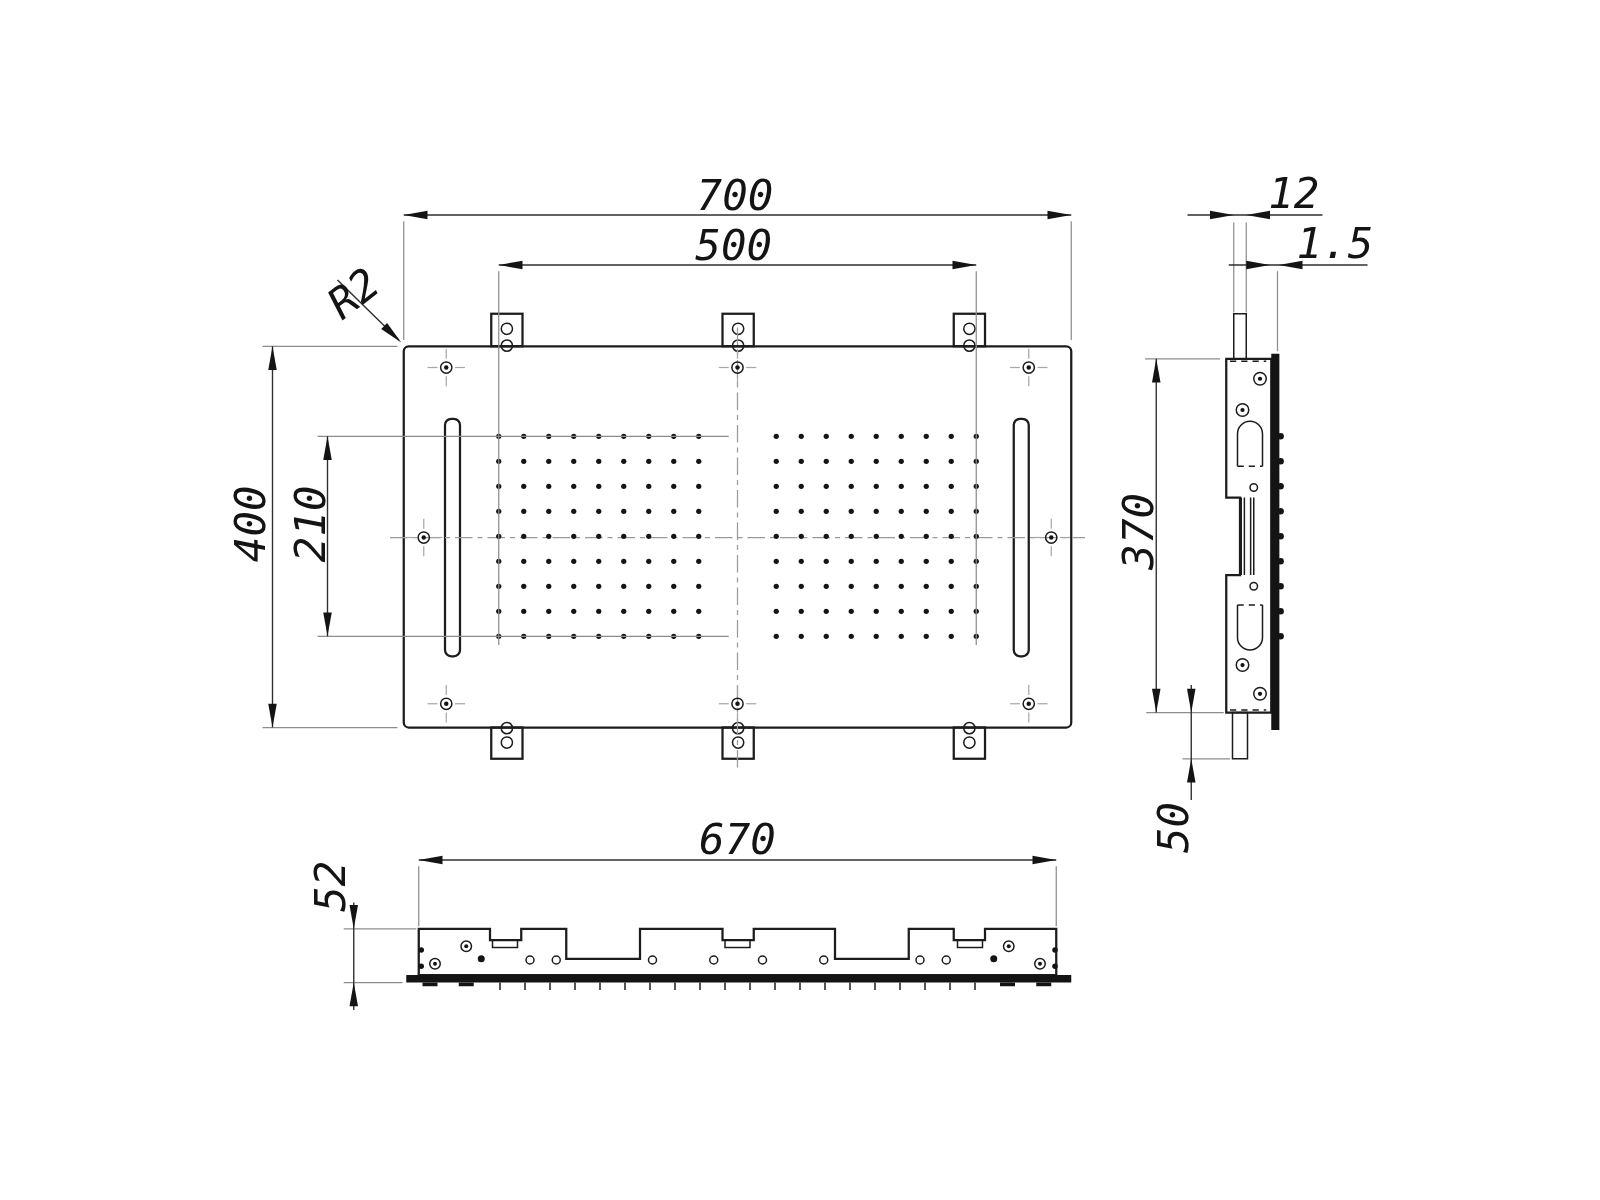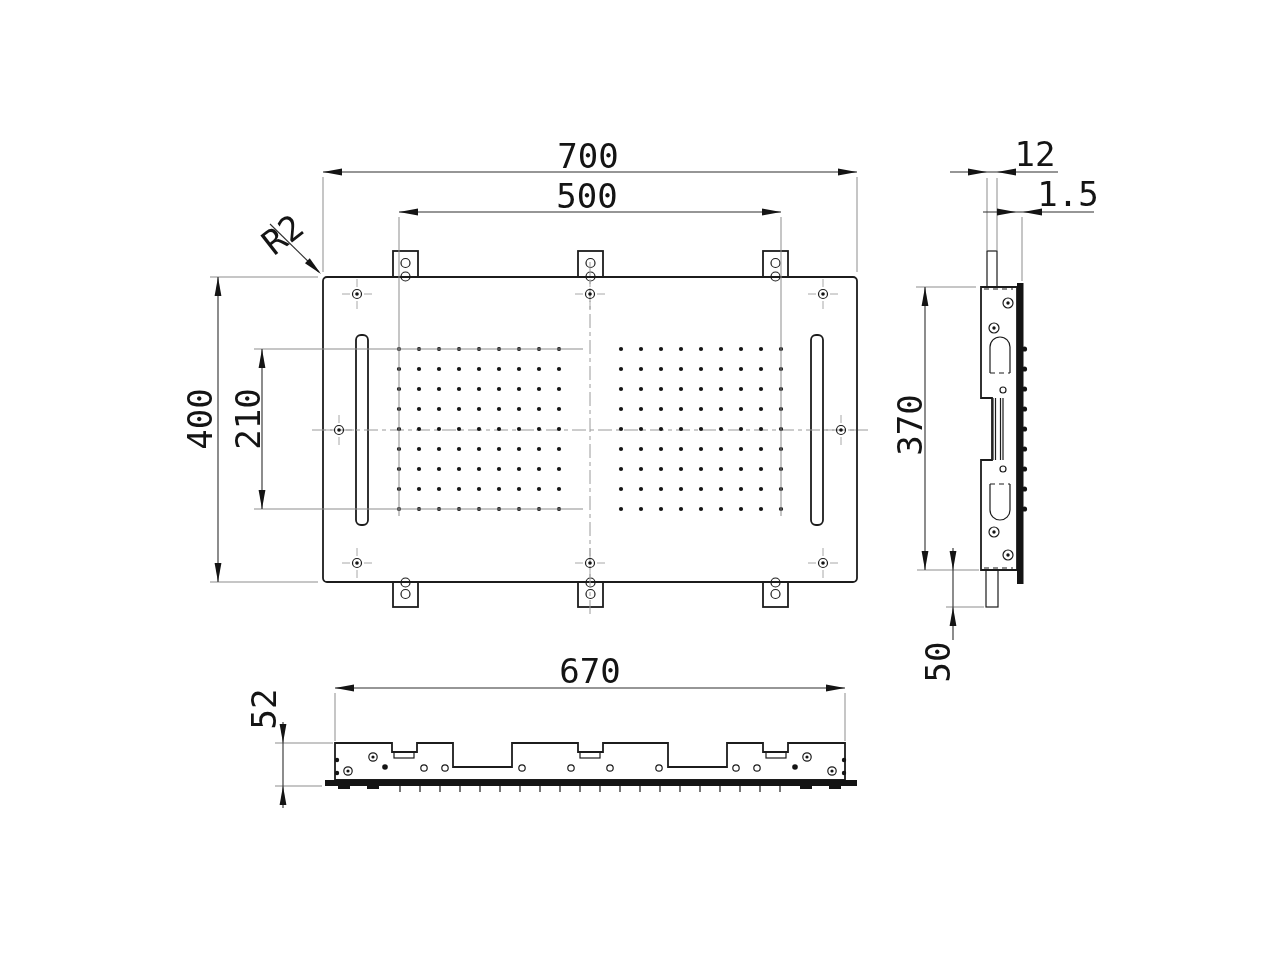--- a/index.html
+++ b/index.html
@@ -1,16 +1,16 @@
 <!DOCTYPE html>
 <html><head>
 <meta charset="utf-8">
 <style>
   html,body{margin:0;padding:0;background:#ffffff;}
-  .stage{position:relative;width:1280px;height:960px;background:#ffffff;overflow:hidden;}
+  .stage{position:relative;width:1280px;height:960px;background:#ffffff;overflow:hidden;font-style:italic;}
   svg{display:block;}
   text{font-family:"DejaVu Sans Mono","Liberation Mono",monospace;
        font-size:34px;fill:#141414;}
   .obj{stroke:#1c1c1c;stroke-width:1.8;fill:none;}
   .objthin{stroke:#1c1c1c;stroke-width:1.2;fill:none;}
   .dim{stroke:#2e2e2e;stroke-width:1.1;fill:none;}
   .ext{stroke:#8d8d8d;stroke-width:1;fill:none;}
   .cl{stroke:#9a9a9a;stroke-width:1;fill:none;stroke-dasharray:14 4 4 4;}
   .dash{stroke:#1c1c1c;stroke-width:1.1;fill:none;stroke-dasharray:5 4;}
   .fillk{fill:#141414;stroke:none;}

